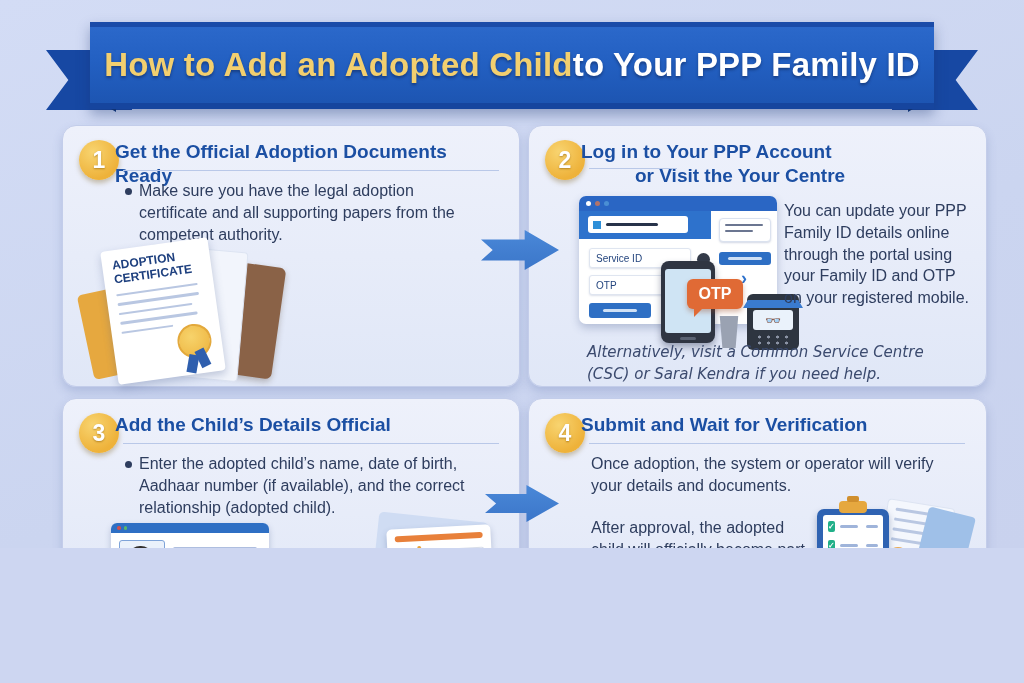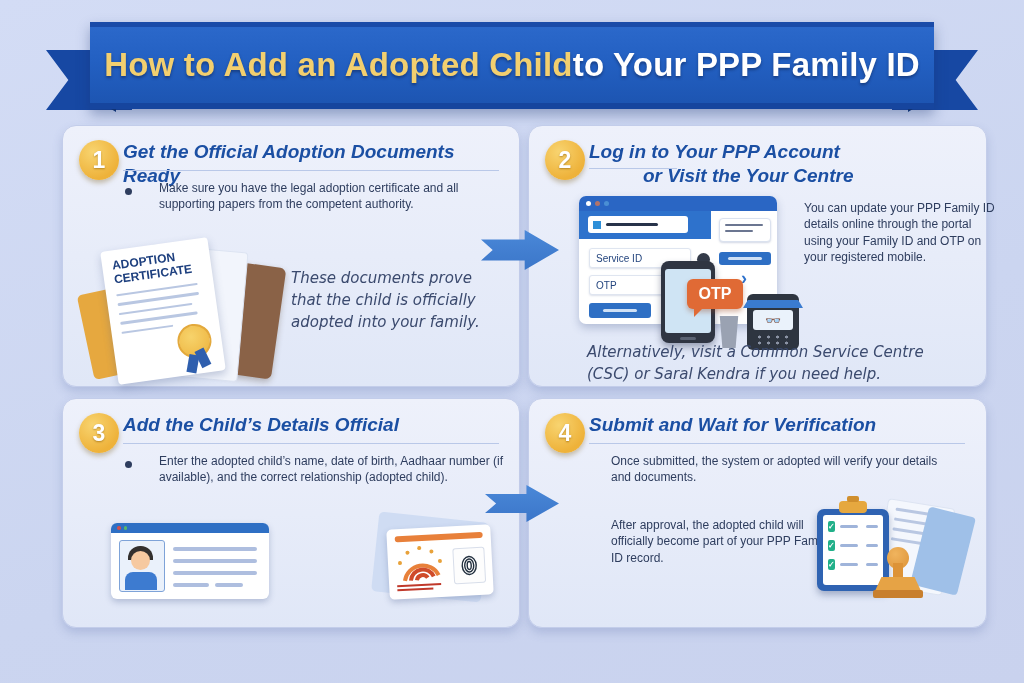--- a/index.html
+++ b/index.html
@@ -1,17 +1,17 @@
 <!DOCTYPE html>
 <html><head>
 <meta charset="utf-8">
 <style>
   html,body{margin:0;padding:0;}
   body{font-family:"Liberation Sans",sans-serif;background:#cdd6f1;}
-  #stage{position:relative;width:1024px;height:683px;background:linear-gradient(160deg,#d3dcf5 0%,#cbd5f0 60%,#c9d2ee 100%);overflow:hidden;}
+  #stage{position:relative;width:1024px;height:548px;background:linear-gradient(160deg,#d3dcf5 0%,#cbd5f0 60%,#c9d2ee 100%);overflow:hidden;}
 
   
   .ribbon-tail{position:absolute;top:50px;width:86px;height:60px;background:#1748a3;}
   .ribbon-tail.left{left:46px;clip-path:polygon(0 0,100% 0,100% 100%,0 100%,26% 50%);}
   .ribbon-tail.right{left:892px;clip-path:polygon(0 0,100% 0,74% 50%,100% 100%,0 100%);}
   .ribbon-fold{position:absolute;top:96px;width:26px;height:16px;background:#0f3578;}
   .ribbon-fold.left{left:90px;clip-path:polygon(0 0,100% 0,100% 100%);}
   .ribbon-fold.right{left:908px;clip-path:polygon(0 0,100% 0,0 100%);}
   .ribbon-band{position:absolute;left:90px;top:22px;width:844px;height:76px;
     background:linear-gradient(#2b68ca 0%,#2360c2 45%,#1d55b2 100%);
@@ -27,24 +27,24 @@
     border-radius:14px;box-shadow:0 5px 10px rgba(90,110,170,.25);}
   #card1{left:62px;top:125px;width:456px;height:260px;}
   #card2{left:528px;top:125px;width:457px;height:260px;}
   #card3{left:62px;top:398px;width:456px;height:228px;}
   #card4{left:528px;top:398px;width:457px;height:228px;}
 
   .badge{position:absolute;left:16px;top:14px;width:40px;height:40px;border-radius:50%;
     background:radial-gradient(circle at 35% 30%,#f8d470,#eeb23a 70%);
     box-shadow:0 3px 5px rgba(120,90,20,.35);display:flex;align-items:center;justify-content:center;
     color:#fff;font-size:23px;font-weight:bold;text-shadow:0 1px 2px rgba(140,95,10,.6);}
-  .ctitle{position:absolute;left:60px;top:14px;color:#1b4fa3;font-weight:bold;font-size:19px;line-height:1.25;font-style:italic;}
+  .ctitle{position:absolute;left:52px;top:14px;color:#1b4fa3;font-weight:bold;font-size:19px;line-height:1.25;}
   .tline{position:absolute;height:1px;background:#b9c8e8;}
 
-  .body-txt{position:absolute;color:#2e3d5e;font-size:12px;line-height:1.36;margin-left:20px;}
+  .body-txt{position:absolute;color:#2e3d5e;font-size:16px;line-height:1.36;}
   .bullet-dot{position:absolute;width:7px;height:7px;border-radius:50%;background:#2e3d5e;}
   .cap{position:absolute;color:#3b4a6e;font-size:15px;line-height:1.45;font-style:italic;font-family:"DejaVu Sans",sans-serif;}
 
   
   .arrow{position:absolute;background:linear-gradient(#4a88d8,#3b76c9);
     clip-path:polygon(0 24%,56% 24%,56% 0,100% 50%,56% 100%,56% 76%,0 76%,15% 50%);}
 
   
   .ill1{position:absolute;left:24px;top:118px;width:210px;height:140px;}
   .folder-brown{position:absolute;left:104px;top:18px;width:88px;height:112px;background:#8a6247;border-radius:6px;transform:rotate(8deg);box-shadow:0 3px 6px rgba(70,50,30,.3);}
@@ -155,21 +155,20 @@
       <div class="cert">
         <div class="ct">ADOPTION CERTIFICATE</div>
         <div class="ln" style="width:82px;"></div>
         <div class="ln" style="width:82px;"></div>
         <div class="ln" style="width:74px;"></div>
         <div class="ln" style="width:78px;"></div>
         <div class="ln" style="width:52px;"></div>
         <div class="seal"></div>
       </div>
     </div>
-    <div class="cap" style="left:228px;top:142px;width:200px;">These documents prove that the child is officially adopted into your family.</div>
   </div>
 
   <div class="card" id="card2">
     <div class="badge">2</div>
     <div class="ctitle">
       <div>Log in to Your PPP Account</div>
       <div style="margin-left:54px;">or Visit the Your Centre</div>
     </div>
     <div class="tline" style="left:60px;top:42px;width:88px;"></div>
 
@@ -263,21 +262,21 @@
           <ellipse cx="9" cy="11" rx="2" ry="4" fill="none" stroke="#22303f" stroke-width="1.4"></ellipse>
         </svg>
       </div>
     </div>
   </div>
 
   <div class="card" id="card4">
     <div class="badge">4</div>
     <div class="ctitle" style="width:380px;">Submit and Wait for Verification</div>
     <div class="tline" style="left:60px;top:44px;width:376px;"></div>
-    <div class="body-txt" style="left:62px;top:54px;width:346px;">Once submitted, the system or adopted will verify your details and documents.</div>
+    <div class="body-txt" style="left:62px;top:54px;width:346px;">Once adoption, the system or operator will verify your details and documents.</div>
     <div class="body-txt" style="left:62px;top:118px;width:222px;">After approval, the adopted child will officially become part of your PPP Family ID record.</div>
 
     <div class="pages">
       <div class="pl"></div>
         <div class="pl"></div>
       <div class="pl"></div>
         <div class="pl"></div>
     </div>
     <div class="page-blue"></div>
     <div class="clip">

